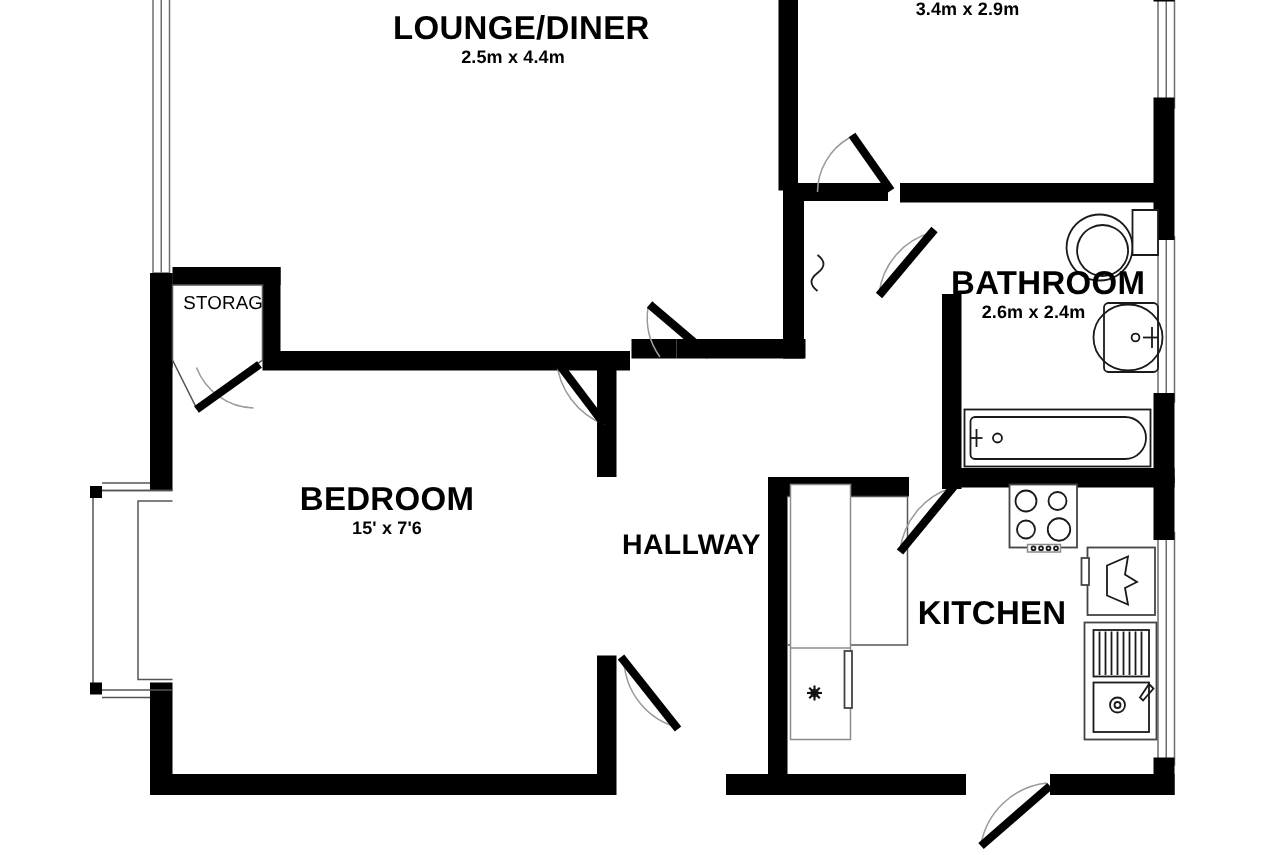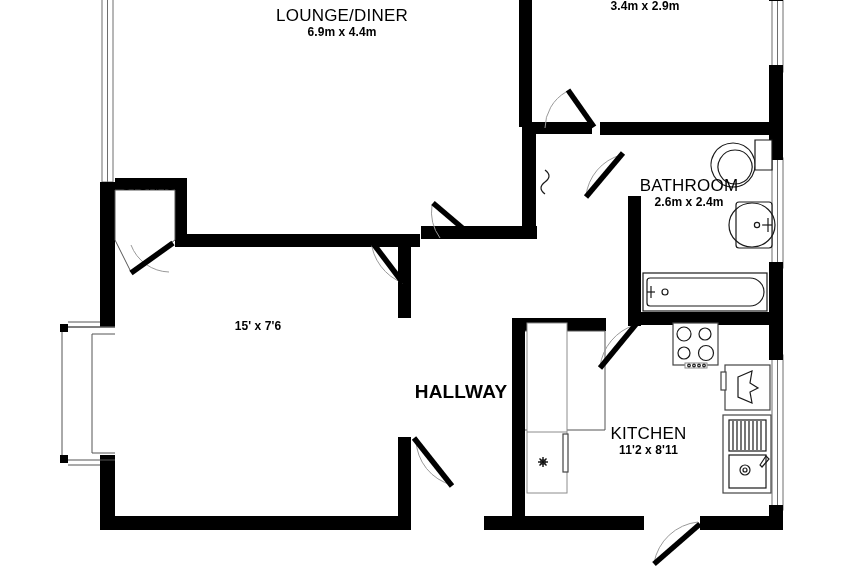--- a/index.html
+++ b/index.html
@@ -43,22 +43,22 @@
   .label {
     position: absolute;
     text-align: center;
     color: #000000;
     font-family: "Liberation Sans", sans-serif;
     line-height: 1.16;
     white-space: nowrap;
     user-select: none;
   }
   .label .ln-name {
-    font-size: 17px;
-    font-weight: normal;
+    font-size: 22px;
+    font-weight: bold;
     letter-spacing: 0.2px;
   }
   .label .ln-imp,
   .label .ln-met {
     font-size: 12px;
     font-weight: bold;
     letter-spacing: 0.1px;
   }
   .label.small .ln-name {
     font-size: 12.5px;
@@ -282,44 +282,44 @@
 
     <g>
       <path class="fixture-nf" d="M 545,170 q 8,6 0,12 q -8,6 0,12"></path>
       <path class="fixture-nf" d="M 182,540 q 0,0 0,0"></path>
     </g>
 
   </svg>
 
   <div class="label" style="left:262px; top:6px; width:160px;">
     <div class="ln-name">LOUNGE/DINER</div>
-    <div class="ln-met">6.9m x 4.4m</div>
+    <div class="ln-met">2.5m x 4.4m</div>
   </div>
 
   <div class="label" style="left:575px; top:-14px; width:140px;">
     <div class="ln-name"></div>
     <div class="ln-imp">11'2 x 9'7</div>
     <div class="ln-met">3.4m x 2.9m</div>
   </div>
 
   <div class="label" style="left:634px; top:176px; width:110px;">
     <div class="ln-name">BATHROOM</div>
     <div class="ln-met">2.6m x 2.4m</div>
   </div>
 
   <div class="label" style="left:188px; top:320px; width:140px;">
+    <div class="ln-name">BEDROOM</div>
     <div class="ln-imp">15' x 7'6</div>
   </div>
 
-  <div class="label" style="left:586px; top:424px; width:125px;">
+  <div class="label" style="left:586px; top:396px; width:125px;text-align:right;">
     <div class="ln-name">KITCHEN</div>
-    <div class="ln-imp">11'2 x 8'11</div>
-  </div>
-
-  <div class="label small" style="left:120px; top:179px; width:66px;">
+  </div>
+
+  <div class="label small" style="left:120px; top:195px; width:66px;">
     <div class="ln-name">STORAGE</div>
   </div>
 
-  <div class="label plain" style="left:411px; top:353px; width:100px;margin-top:28px;">
+  <div class="label plain" style="left:411px; top:353px; width:100px;">
     <div class="ln-name">HALLWAY</div>
   </div>
 
 </div>
 
 </body></html>

